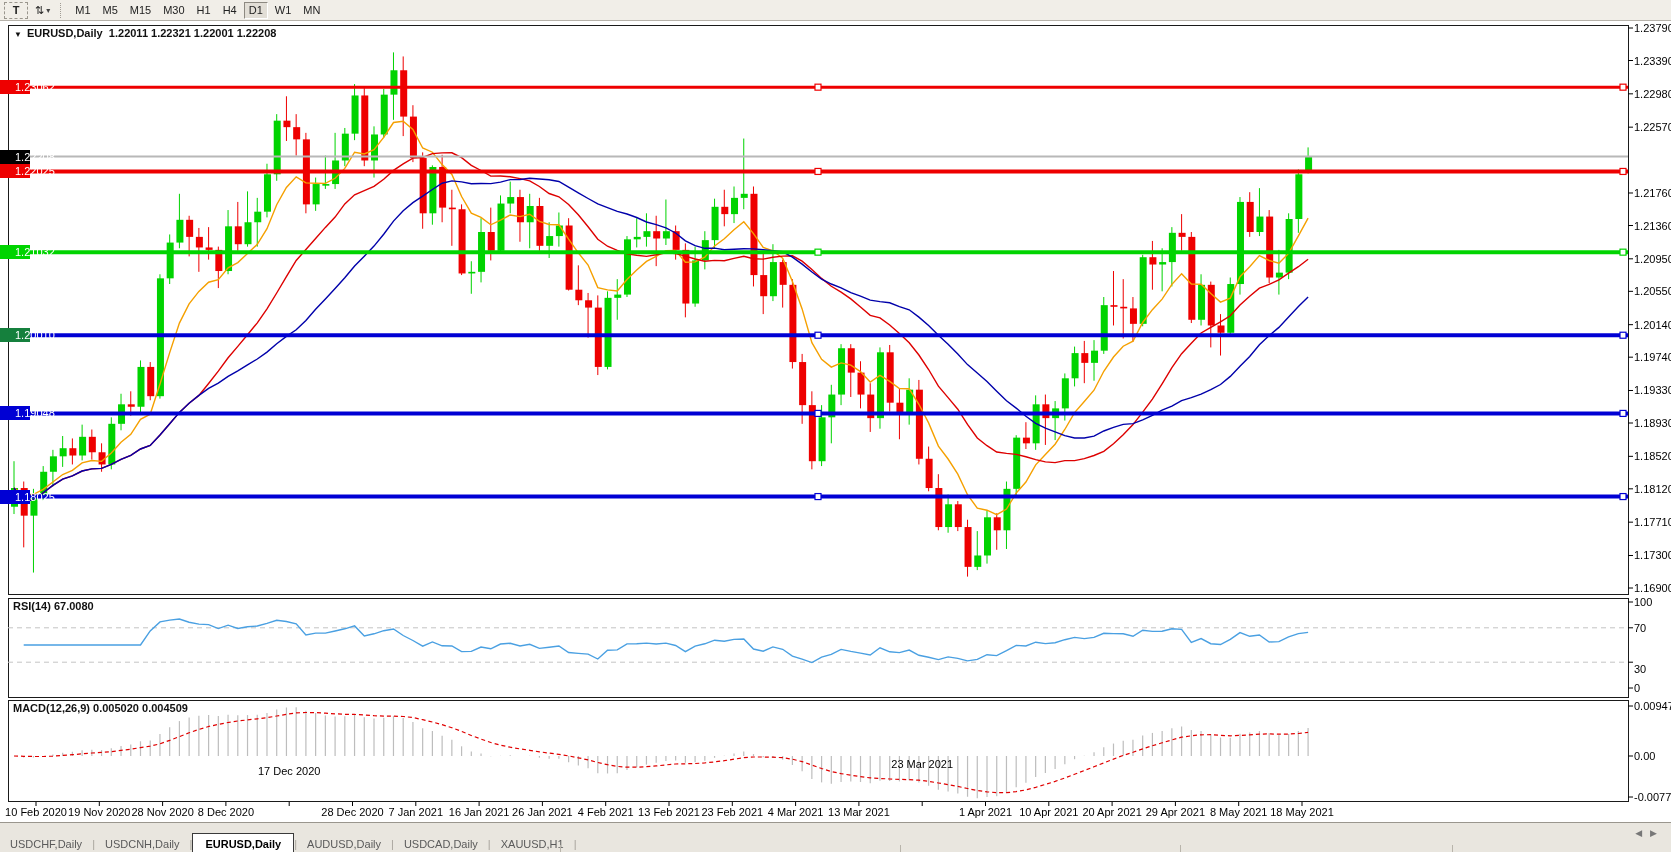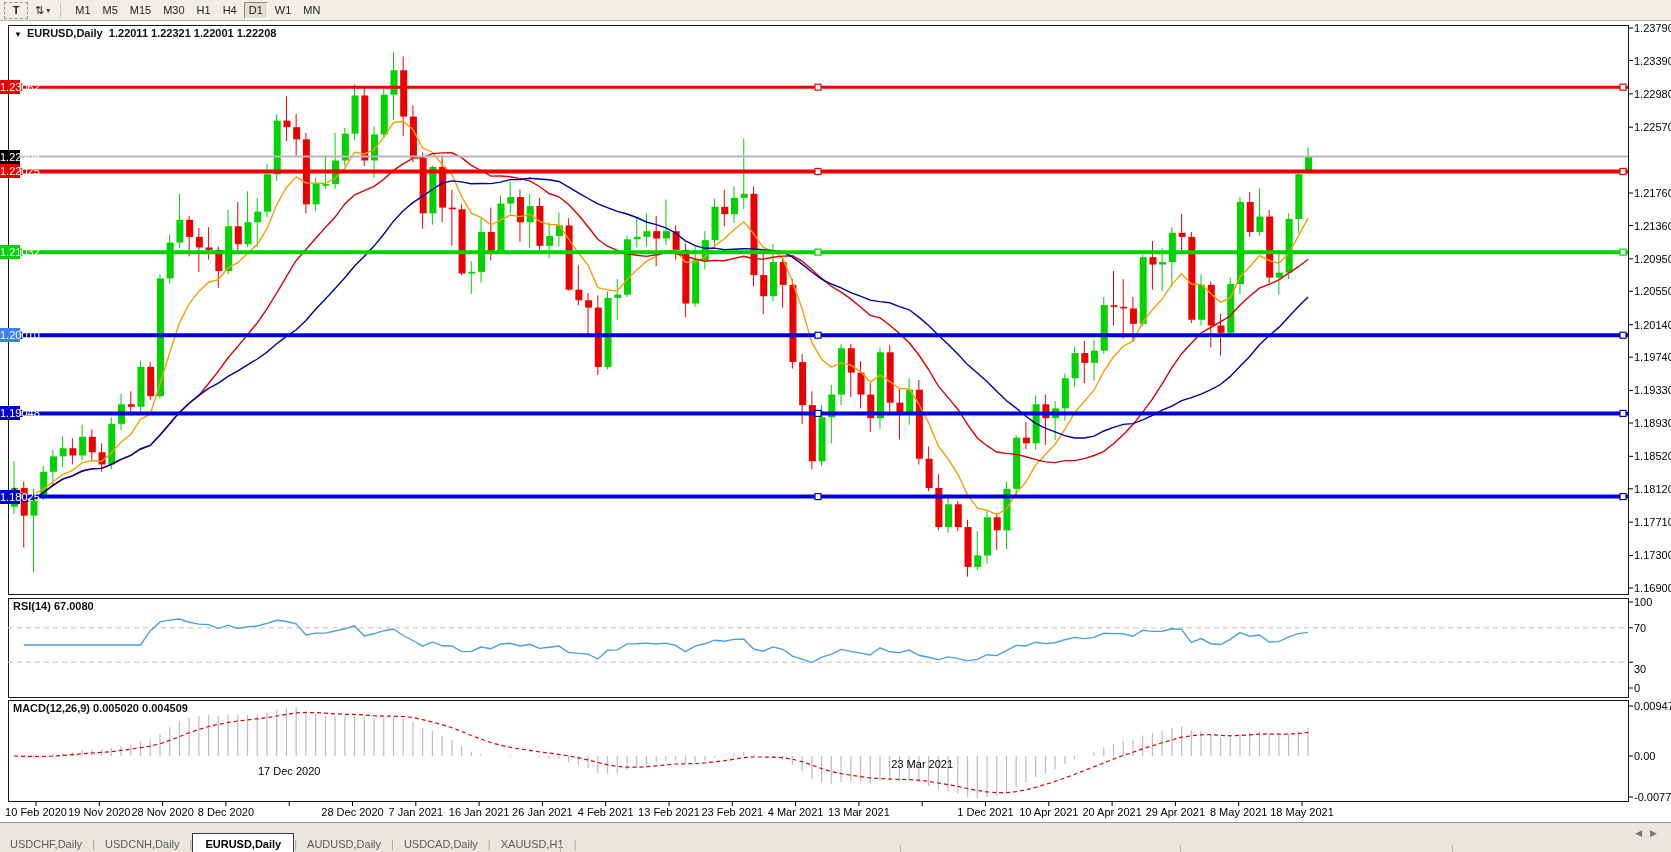--- a/index.html
+++ b/index.html
@@ -23,21 +23,21 @@
   #rsi-panel  { top:598px; height:100px; }
   #macd-panel { top:700px; height:102px; }
   #chart-header { position:absolute; left:14px; top:27px; font-size:11px; font-weight:bold; color:#111; z-index:30; }
   #chart-header .dd { font-size:8px; margin-right:5px; }
   .panel-label { position:absolute; left:13px; font-size:11px; color:#111; z-index:30;font-weight:bold; }
 
   #gfx { position:absolute; left:0; top:0; z-index:10; pointer-events:none; }
 
   .axis-label { position:absolute; left:1634px; font-size:11px; color:#000; white-space:nowrap; z-index:20; }
   .badge { position:absolute; left:1631px; width:20px; font-size:11px; color:#fff; text-align:center;
-    padding:0 0; height:14px; line-height:14px; z-index:25; white-space:nowrap; }
+    padding:0 15px; height:14px; line-height:14px; z-index:25; white-space:nowrap; }
   .date-label { position:absolute; top:806px; font-size:11px; color:#000; transform:translateX(-50%);
     white-space:nowrap; z-index:20; }
 
   
   #tabbar { position:absolute; left:0; top:822px; width:1671px; height:32px;
     background:#e9e6df; border-top:1px solid #9a968e; display:flex; align-items:flex-end; z-index:40; }
   .tab { font-size:11px; color:#5a5a5a; padding:4px 10px 4px 10px; white-space:nowrap; cursor:default; }
   .tab.active { background:#fff; color:#000; font-weight:bold;
     border:1px solid #3a3a3a; border-bottom:none; padding:4px 12px; margin-top:-2px; }
   .tabsep { color:#a8a49c; font-size:11px; padding:4px 0; }
@@ -576,21 +576,21 @@
       <div class="axis-label" style="left: 1634px; top: 384.496px;">1.19330</div>
       <div class="axis-label" style="left: 1634px; top: 417.007px;">1.18930</div>
       <div class="axis-label" style="left: 1634px; top: 450.331px;">1.18520</div>
       <div class="axis-label" style="left: 1634px; top: 482.842px;">1.18120</div>
       <div class="axis-label" style="left: 1634px; top: 516.165px;">1.17710</div>
       <div class="axis-label" style="left: 1634px; top: 549.489px;">1.17300</div>
       <div class="axis-label" style="left: 1634px; top: 582px;">1.16900</div>
       <div class="badge" style="left: 0px; top: 80.1698px; background: rgb(238, 0, 0);">1.23062</div>
       <div class="badge" style="left: 0px; top: 164.454px; background: rgb(238, 0, 0);">1.22025</div>
       <div class="badge" style="left: 0px; top: 245.163px; background: rgb(0, 212, 0);">1.21032</div>
-      <div class="badge" style="left: 0px; top: 328.228px; background: #3b82f6;">1.20010</div>
+      <div class="badge" style="left: 0px; top: 328.228px; background: #15803d;">1.20010</div>
       <div class="badge" style="left: 0px; top: 406.417px; background: rgb(0, 0, 212);">1.19048</div>
       <div class="badge" style="left: 0px; top: 489.563px; background: rgb(0, 0, 212);">1.18025</div>
       <div class="badge" style="left: 0px; top: 149.581px; background: rgb(0, 0, 0);">1.22208</div>
       <div class="axis-label" style="left: 1634px; top: 596px;">100</div>
       <div class="axis-label" style="left: 1634px; top: 621.8px; text-align: right;">70</div>
       <div class="axis-label" style="left: 1634px; top: 656.2px; margin-top: 7px;">30</div>
       <div class="axis-label" style="left: 1634px; top: 682px;">0</div>
       <div class="axis-label" style="left: 1634px; top: 700.018px;">0.009478</div>
       <div class="axis-label" style="left: 1634px; top: 750px;">0.00</div>
       <div class="axis-label" style="left: 1634px; top: 791.018px;">-0.007778</div>
@@ -602,21 +602,21 @@
       <div class="date-label" style="left: 352.5px; top: 806px;">28 Dec 2020</div>
       <div class="date-label" style="left: 415.8px; top: 806px;">7 Jan 2021</div>
       <div class="date-label" style="left: 479.1px; top: 806px;">16 Jan 2021</div>
       <div class="date-label" style="left: 542.4px; top: 806px;">26 Jan 2021</div>
       <div class="date-label" style="left: 605.7px; top: 806px;">4 Feb 2021</div>
       <div class="date-label" style="left: 669px; top: 806px;">13 Feb 2021</div>
       <div class="date-label" style="left: 732.3px; top: 806px;">23 Feb 2021</div>
       <div class="date-label" style="left: 795.6px; top: 806px;">4 Mar 2021</div>
       <div class="date-label" style="left: 858.9px; top: 806px;">13 Mar 2021</div>
       <div class="date-label" style="left: 922.2px; top: 758px;">23 Mar 2021</div>
-      <div class="date-label" style="left: 985.5px; top: 806px;">1 Dec 2021</div>
+      <div class="date-label" style="left: 985.5px; top: 806px;">1 Apr 2021</div>
       <div class="date-label" style="left: 1048.8px; top: 806px;">10 Apr 2021</div>
       <div class="date-label" style="left: 1112.1px; top: 806px;">20 Apr 2021</div>
       <div class="date-label" style="left: 1175.4px; top: 806px;">29 Apr 2021</div>
       <div class="date-label" style="left: 1238.7px; top: 806px;">8 May 2021</div>
       <div class="date-label" style="left: 1302px; top: 806px;">18 May 2021</div>
     </div>
 
   <div id="tabbar">
       <div class="tab">USDCHF,Daily</div>
       <span class="tabsep">|</span>

